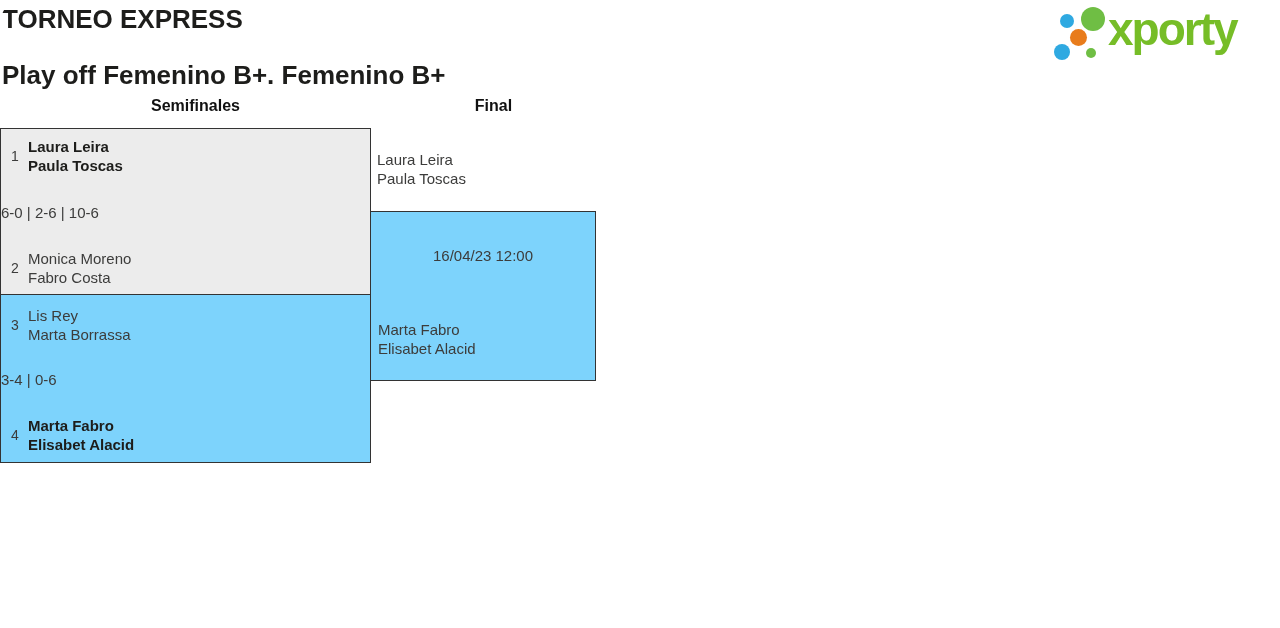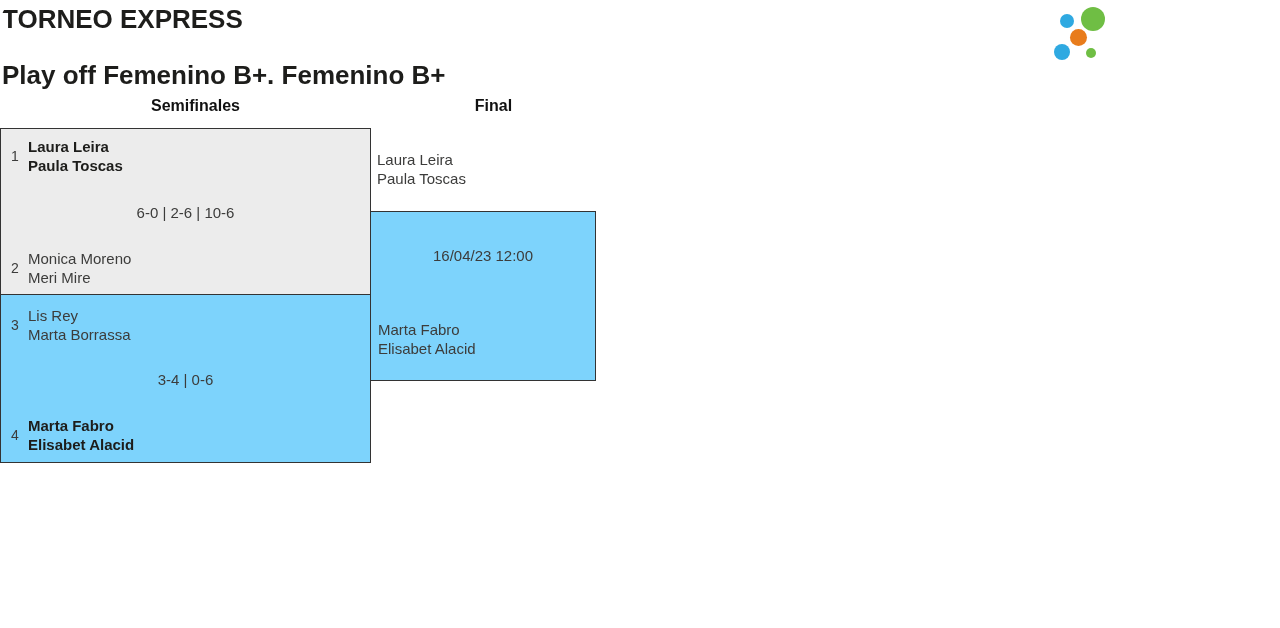--- a/index.html
+++ b/index.html
@@ -114,21 +114,21 @@
   .sf1 .pos-bottom { bottom: 7px; }
   .sf2 .pos-top    { top: 11px; }
   .sf2 .pos-bottom { bottom: 8px; }
 
   .score {
     position: absolute;
     left: 0;
     right: 0;
     top: 50%;
     transform: translateY(-50%);
-    text-align: center;
+    text-align: left;
     font-size: 15px;
     color: #3c3c3b;
   }
 
   
   .final-team-top {
     position: absolute;
     left: 377px;
     top: 150px;
     font-size: 15px;
@@ -160,39 +160,40 @@
 
   <div class="title">TORNEO EXPRESS</div>
   <div class="subtitle">Play off Femenino B+. Femenino B+</div>
 
   <div class="logo">
     <span class="dot dot-blue-top"></span>
     <span class="dot dot-green-big"></span>
     <span class="dot dot-orange"></span>
     <span class="dot dot-blue-bottom"></span>
     <span class="dot dot-green-small"></span>
+    <span class="wordmark">xporty</span>
   </div>
 
   <div class="round-header rh-semis">Semifinales</div>
   <div class="round-header rh-final">Final</div>
 
   <div class="match sf1">
     <div class="team pos-top winner">
       <span class="seed">1</span>
       <div class="players">
         <div>Laura Leira</div>
         <div>Paula Toscas</div>
       </div>
     </div>
     <div class="score">6-0 | 2-6 | 10-6</div>
     <div class="team pos-bottom">
       <span class="seed">2</span>
       <div class="players">
         <div>Monica Moreno</div>
-        <div>Meri Mire</div>
+        <div>Fabro Costa</div>
       </div>
     </div>
   </div>
 
   <div class="match sf2">
     <div class="team pos-top">
       <span class="seed">3</span>
       <div class="players">
         <div>Lis Rey</div>
         <div>Marta Borrassa</div>

